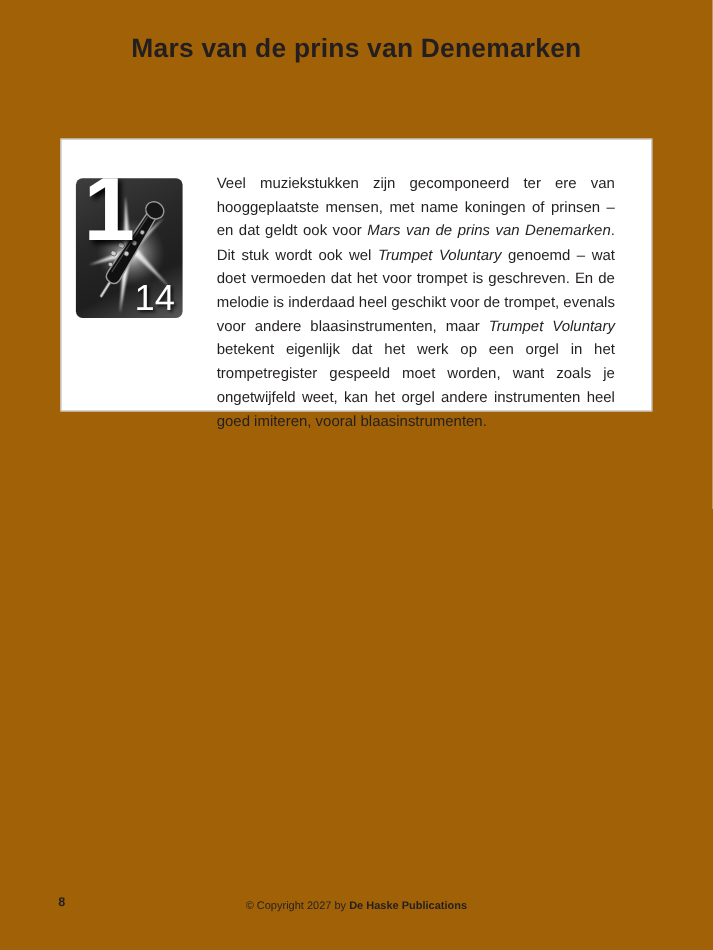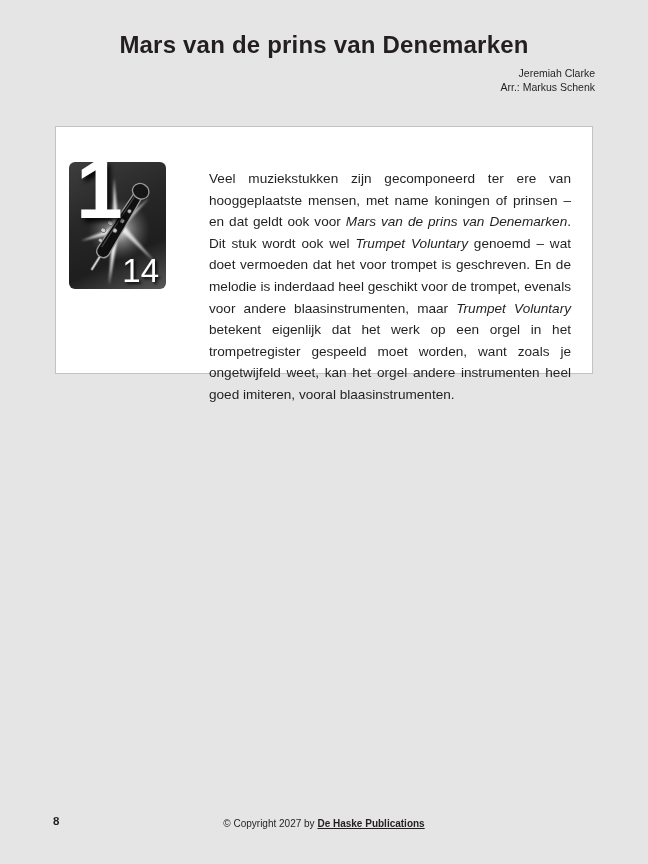--- a/index.html
+++ b/index.html
@@ -1,19 +1,19 @@
 <!DOCTYPE html>
 <html><head>
 <meta charset="utf-8">
 <style>
   html, body { margin: 0; padding: 0; background: #ffffff; }
   .page {
     position: relative;
     width: 648px; height: 864px;
-    background: #e5e5e5;
+    background: #a16207;
     font-family: "Liberation Sans", sans-serif;
     color: #231f20;
     overflow: hidden;
   }
   .title {
     position: absolute; top: 31px; left: 0; width: 100%;
     text-align: center;
     font-size: 24px; font-weight: 700; letter-spacing: 0.2px;
   }
   .credits {
@@ -39,46 +39,42 @@
     font-size: 84px; line-height: 86px; font-weight: 700; color: #ffffff;
     text-shadow: 3px 4px 5px rgba(0,0,0,0.9);
   }
   .badge-track {
     position: absolute; right: 7px; bottom: 2px;
     font-size: 33px; line-height: 33px; font-weight: 400; color: #ffffff;
     text-shadow: 2px 2px 3px rgba(0,0,0,0.8);
   }
   .info-text {
     position: absolute; left: 141px; top: 29px; width: 362px;
-    margin: 12px;
+    margin: 0;
     font-size: 13.6px; line-height: 21.6px;
     text-align: justify;
   }
   .info-text .it { font-style: italic; }
   .page-number {
     position: absolute; left: 53px; top: 815px;
     font-size: 11.5px; font-weight: 700;
   }
   .copyright {
     position: absolute; left: 0; top: 818px; width: 100%;
     text-align: center; font-size: 10px;
   }
-  .copyright b { font-weight: 700; text-decoration: underline; }
+  .copyright b { font-weight: 700; }
 </style>
 </head>
 <body>
 
 <div class="page">
 
   <div class="title">Mars van de prins van Denemarken</div>
 
-  <div class="credits">
-    <div>Jeremiah Clarke</div>
-    <div>Arr.: Markus Schenk</div>
-  </div>
 
   <div class="info-box">
 
     <div class="badge">
       <svg width="97" height="127" viewBox="0 0 97 127" aria-hidden="true">
         <defs>
           <radialGradient id="glow" cx="50%" cy="50%" r="50%">
             <stop offset="0%" stop-color="#ffffff" stop-opacity="0.95"></stop>
             <stop offset="40%" stop-color="#e0e0e0" stop-opacity="0.45"></stop>
             <stop offset="100%" stop-color="#888888" stop-opacity="0"></stop>

